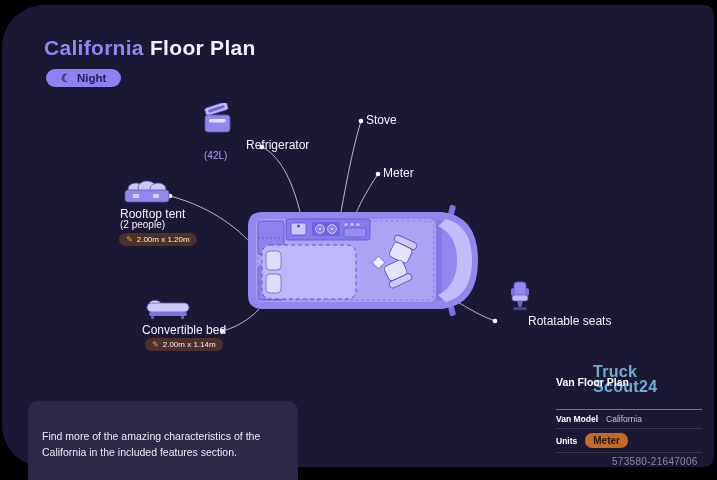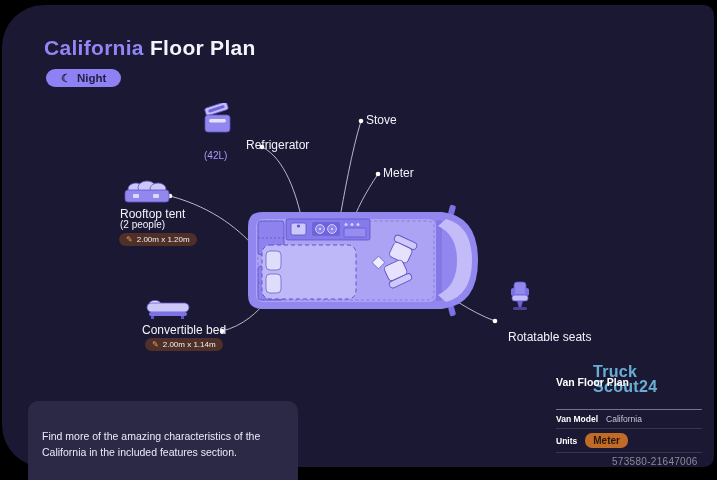--- a/index.html
+++ b/index.html
@@ -200,21 +200,21 @@
 </div>
 
 <svg class="abs" style="left:506px;top:280px;width:28px;height:31px;z-index:3;" viewBox="0 0 28 31">
   <rect x="8" y="2" width="12" height="14" rx="3" fill="#9187ef" stroke="#5e54c8" stroke-width="0.8"></rect>
   <rect x="5" y="8" width="4" height="8" rx="2" fill="#7d72e2"></rect>
   <rect x="19" y="8" width="4" height="8" rx="2" fill="#7d72e2"></rect>
   <rect x="6" y="15" width="16" height="6" rx="2.5" fill="#c3bcf9" stroke="#5e54c8" stroke-width="0.8"></rect>
   <path d="M11,21 h6 l-2,7 h-2 z" fill="#6c61d6"></path>
   <rect x="7" y="27" width="14" height="3" rx="1.5" fill="#4a4294"></rect>
 </svg>
-<div class="abs feat-label" style="left:508px;top:314px;margin-top:16px;">Rotatable seats</div>
+<div class="abs feat-label" style="left:528px;top:314px;">Rotatable seats</div>
 
 <div class="abs note-box">
   <span>Find more of the amazing characteristics of the California in the included features section.</span>
 </div>
 
 <div class="abs watermark">
   <div>Truck</div>
   <div>Scout24</div>
 </div>
 

